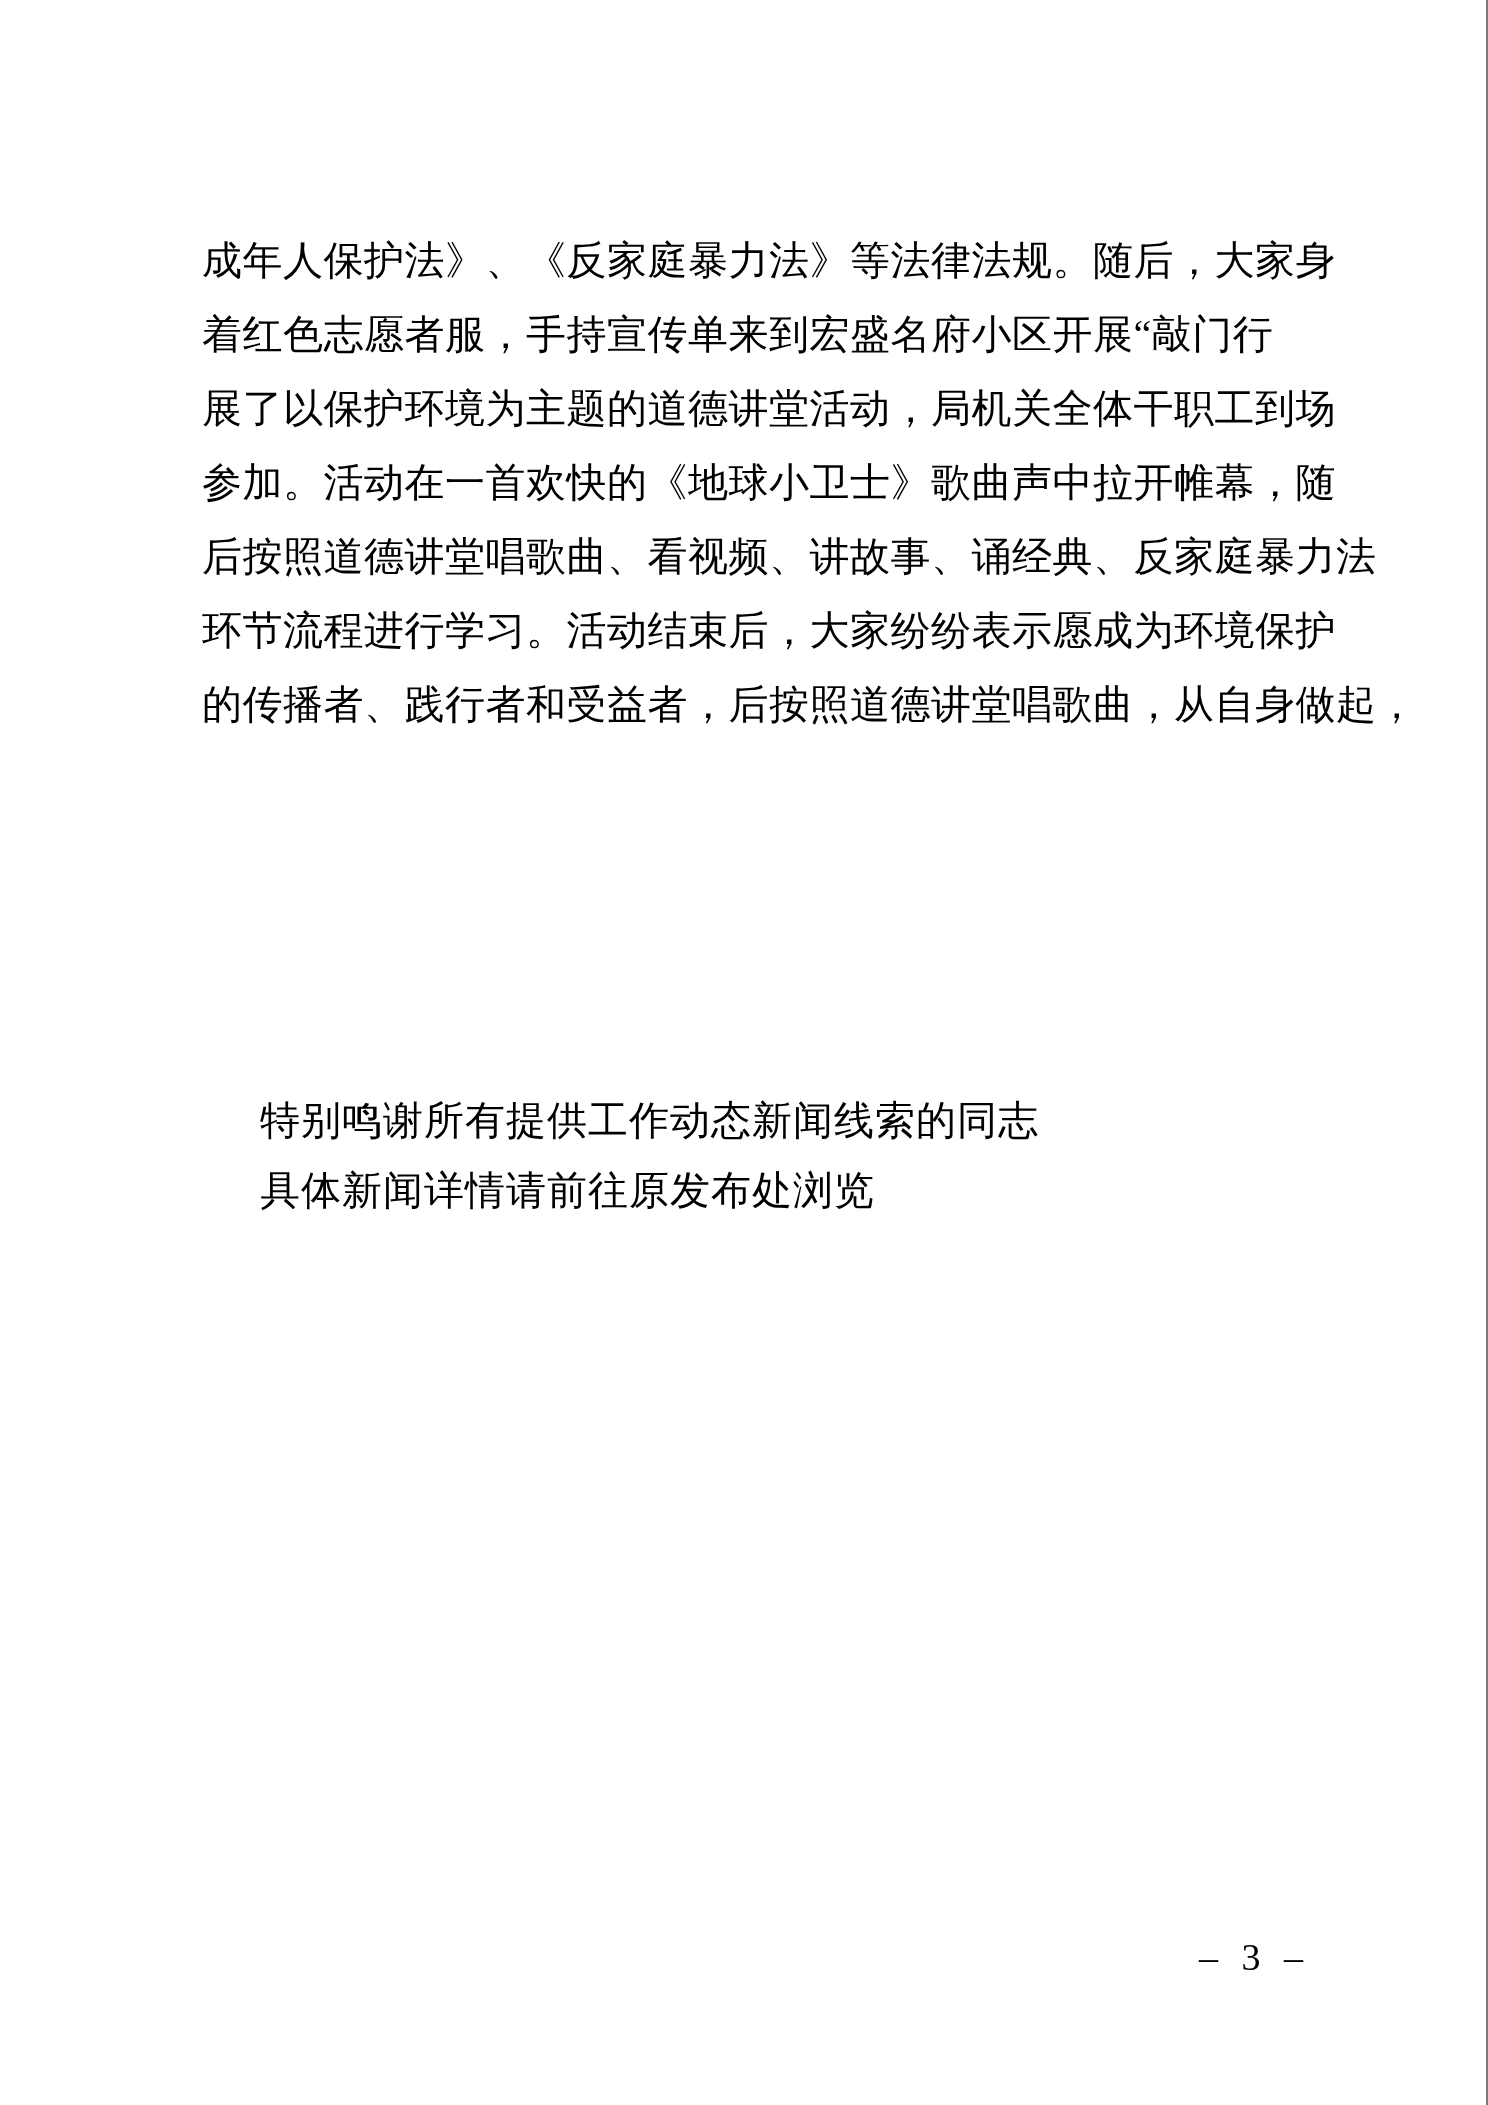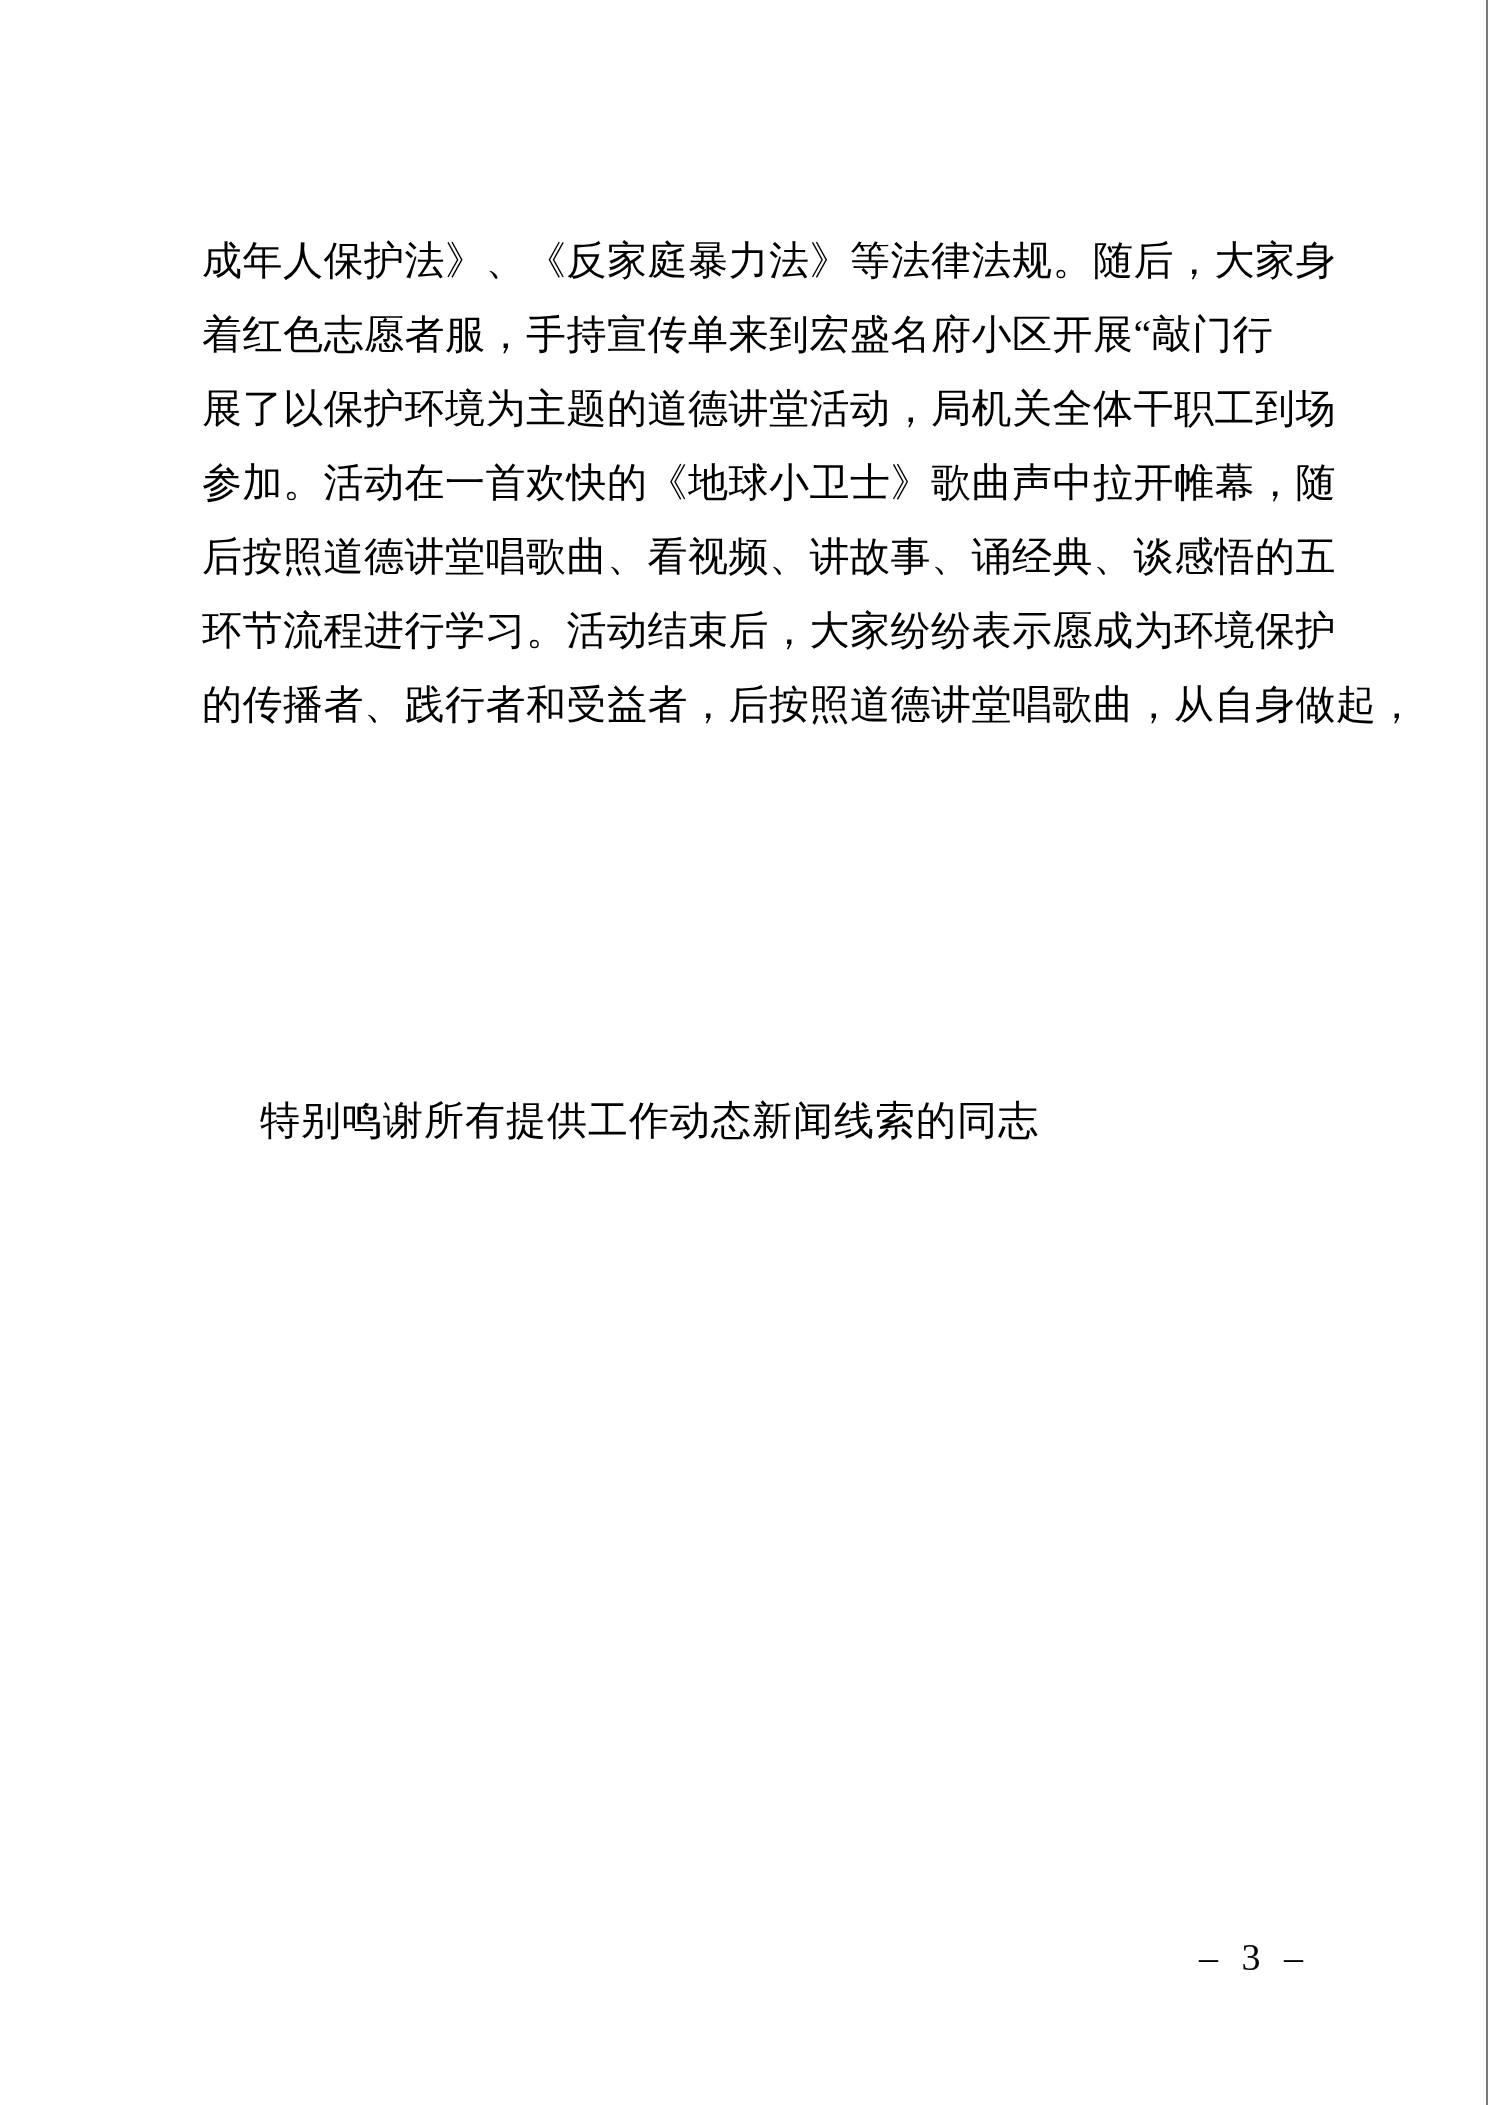--- a/index.html
+++ b/index.html
@@ -76,26 +76,27 @@
 </head>
 <body>
 
 <div class="page">
 
   <div class="body-text">
     <div class="textline">成年人保护法》、《反家庭暴力法》等法律法规。随后，大家身</div>
     <div class="textline">着红色志愿者服，手持宣传单来到宏盛名府小区开展“敲门行</div>
     <div class="textline">展了以保护环境为主题的道德讲堂活动，局机关全体干职工到场</div>
     <div class="textline">参加。活动在一首欢快的《地球小卫士》歌曲声中拉开帷幕，随</div>
-    <div class="textline">后按照道德讲堂唱歌曲、看视频、讲故事、诵经典、谈感悟的五</div>
+    <div class="textline">后按照道德讲堂唱歌曲、看视频、讲故事、诵经典、反家庭暴力法</div>
     <div class="textline">环节流程进行学习。活动结束后，大家纷纷表示愿成为环境保护</div>
     <div class="textline">的传播者、践行者和受益者，后按照道德讲堂唱歌曲，从自身做起，</div>
   </div>
 
   <div class="ack">
     <div class="ack-line">特别鸣谢所有提供工作动态新闻线索的同志</div>
+    <div class="ack-line">具体新闻详情请前往原发布处浏览</div>
   </div>
 
   <div class="page-number">– 3 –</div>
 
   <div class="scan-edge"></div>
 
 </div>
 
 </body></html>

